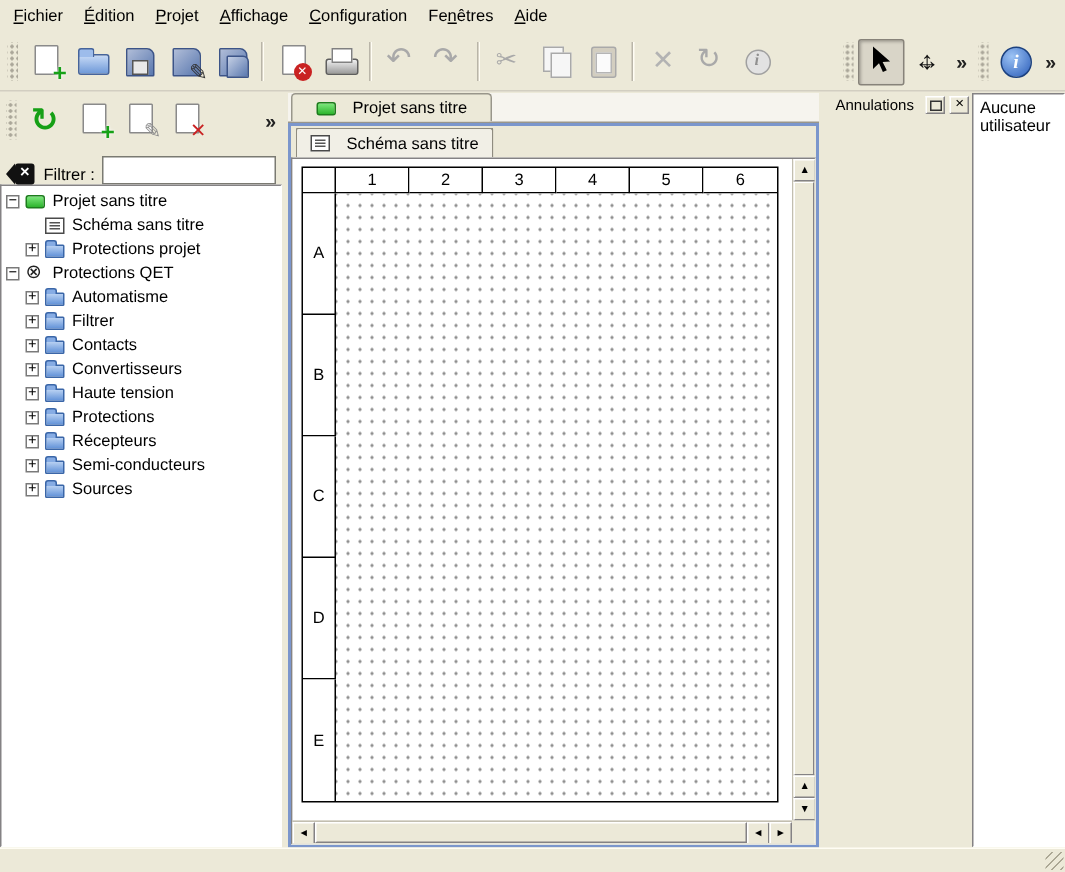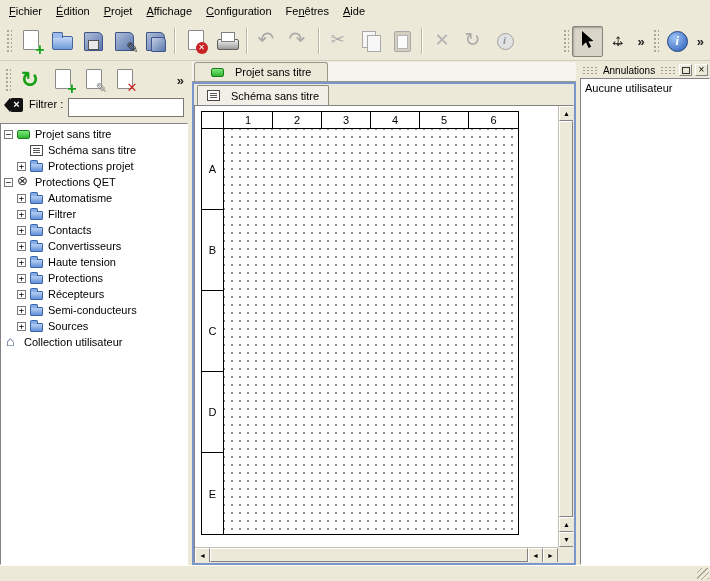--- a/index.html
+++ b/index.html
@@ -64,21 +64,21 @@
   .dock-title{height:16px;flex:none;display:flex;align-items:center;gap:3px;padding:0 2px}
   .dock-grip{flex:1;height:9px;background-image:radial-gradient(#a29e8f 1px,transparent 1.3px);background-size:4px 3px}
   .dock-grip.first{flex:0 0 8px}
   .dock-label{flex:none;font-size:10px;padding:0 2px;white-space:nowrap}
   .dtb{width:13px;height:12px;flex:none;background:#ece9d8;border:1px solid;border-color:#fff #848284 #848284 #fff;position:relative}
   .dtb-float::before{content:"";position:absolute;left:2px;top:2px;width:6px;height:5px;border:1px solid #333}
   .dtb-close::before{content:"×";position:absolute;left:0;top:-1px;width:11px;text-align:center;font-size:10px;line-height:12px}
 
   .panel-toolbar{height:36px;flex:none;display:flex;align-items:center;padding:0 1px;gap:2px}
   .panel-toolbar .tb-chevron{margin-left:auto;padding-right:3px}
-  .filter-row{height:25px;flex:none;display:flex;align-items:flex-start;gap:5px;padding:0 4px}
+  .filter-row{height:25px;flex:none;display:flex;align-items:flex-end;gap:5px;padding:0 4px}
   .filter-label{white-space:nowrap}
   .filter-input{flex:1;height:19px;min-width:0;border:1px solid #7a7a72;background:#fff;font-family:inherit;font-size:11px;padding:0 3px}
   .clear-filter-icon{position:relative;width:20px;height:14px;flex:none}
   .clear-filter-icon::before{content:"";position:absolute;left:0;top:0;border-top:7px solid transparent;border-bottom:7px solid transparent;border-right:6px solid #111}
   .clear-filter-icon::after{content:"×";position:absolute;left:6px;top:0;width:13px;height:14px;background:#111;color:#fff;font-weight:bold;font-size:11px;line-height:13px;text-align:center;border-radius:2px}
 
   .tree{flex:1;background:#fff;border:1px solid;border-color:#848284 #fff #fff #848284;overflow:hidden;padding-top:2px}
   .tree-row{height:16px;display:flex;align-items:center;padding-left:3px;white-space:nowrap}
   .indent{flex:none;height:1px}
   .expander{width:9px;height:9px;flex:none;border:1px solid #7a7a7a;background:#fff;font-family:"DejaVu Sans Mono",monospace;font-size:9px;line-height:7px;text-align:center;margin-right:4px;color:#000}
@@ -115,21 +115,21 @@
   .sbtn{width:15px;height:15px;flex:none;position:relative;background:#ece9d8;border:1px solid;border-color:#fff #848284 #848284 #fff}
   .sbtn::before{position:absolute;left:0;top:0;width:13px;height:13px;text-align:center;font-size:7px;line-height:13px;color:#000}
   .sb-up::before{content:"▲"}
   .sb-down::before{content:"▼"}
   .sb-left::before{content:"◄"}
   .sb-right::before{content:"►"}
   .sthumb{flex:1;background:#ece9d8;border:1px solid;border-color:#fff #848284 #848284 #fff}
   .scroll-corner{position:absolute;right:0;bottom:0;width:15px;height:15px;background:#ece9d8}
 
   
-  .right-dock{width:130px;flex:none;display:flex;flex-direction:column}
+  .right-dock{width:160px;flex:none;display:flex;flex-direction:row}
   .undo-body{flex:1;background:#fff;border:1px solid;border-color:#848284 #fff #fff #848284;padding:3px 4px;font-size:11px}
 
   
   .statusbar{position:absolute;left:0;right:0;bottom:0;height:16px;background:#ece9d8;border-top:1px solid #fffdf4}
   .statusbar .grip{position:absolute;right:1px;bottom:1px;width:12px;height:12px;background-image:repeating-linear-gradient(135deg,transparent 0 3px,#aba794 3px 4px)}
 </style>
 </head>
 <body>
 
 <div class="app">
@@ -317,26 +317,20 @@
             <span class="indent" style="width: 13px;"></span>
             <span class="expander">+</span>
             <span class="ti ti-folder-icon"></span>
             <span>Semi-conducteurs</span>
           </div>
           <div class="tree-row">
             <span class="indent" style="width: 13px;"></span>
             <span class="expander">+</span>
             <span class="ti ti-folder-icon"></span>
             <span>Sources</span>
-          </div>
-          <div class="tree-row">
-            <span class="indent" style="width: 0px;"></span>
-            <span class="exp-spacer" style="width: 2px;"></span>
-            <span class="ti ti-home-icon"></span>
-            <span>Collection utilisateur</span>
           </div>
         </div>
     </div>
 
     <div class="vsplit"></div>
 
     <div class="center">
       <div class="project-tabbar">
         <div class="project-tab">
           <span class="ti ti-project-icon"></span>

